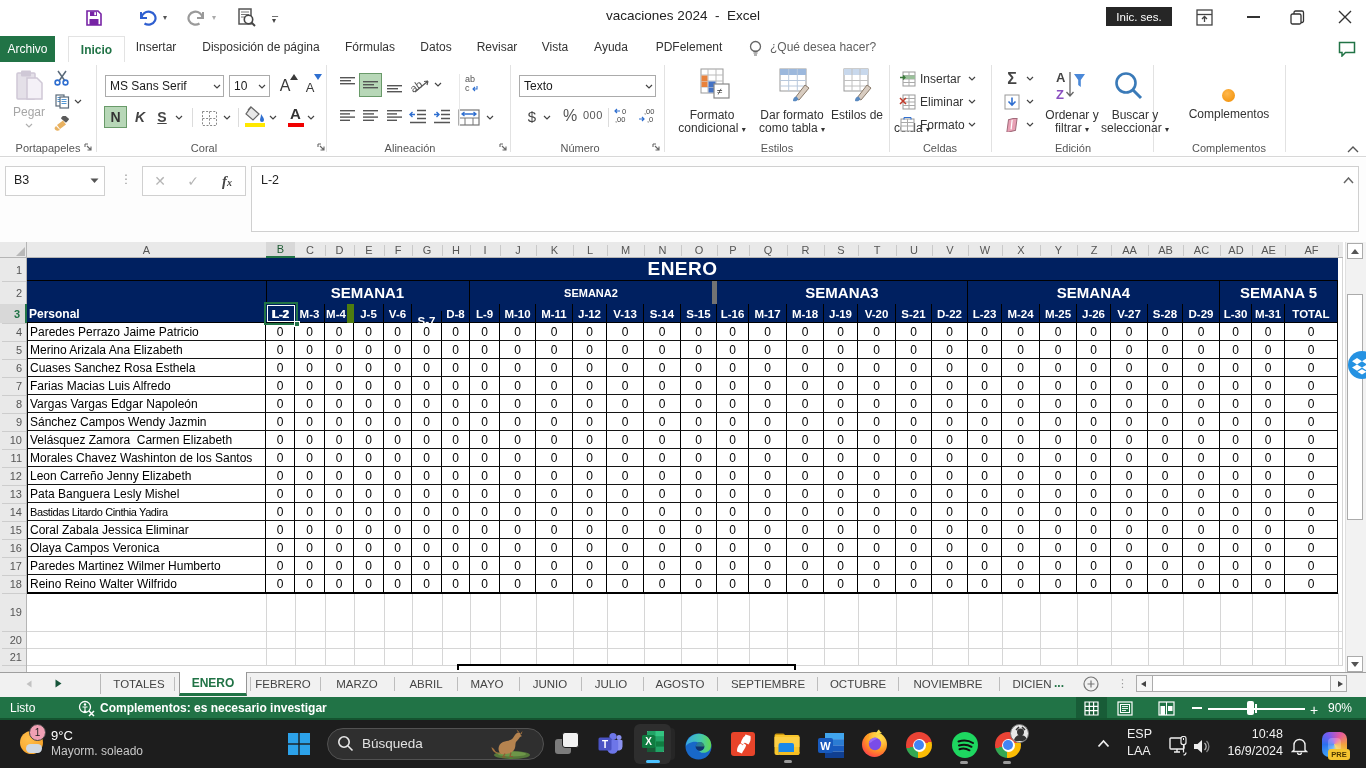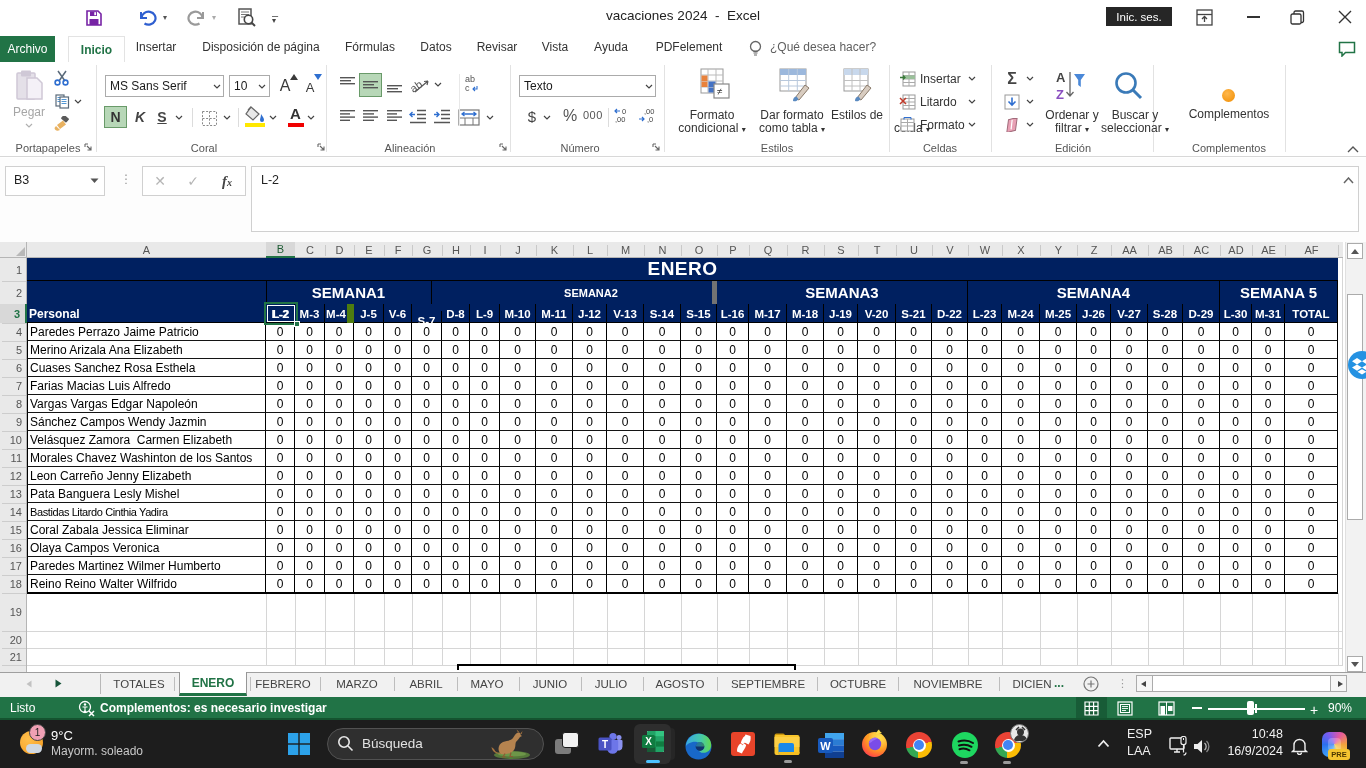--- a/index.html
+++ b/index.html
@@ -320,21 +320,21 @@
   </svg>
 <svg class="ab" style="left:899px;top:117px" width="17" height="16" viewBox="0 0 17 16">
     <rect x="2" y="2" width="13" height="12" fill="#fff" stroke="#999"></rect>
     <path d="M2 5.5h13M2 9h13M8.5 2v12" stroke="#aaa"></path>
     <path d="M5 0.5 h7 M5 0.5 v2 M12 0.5 v2" stroke="#2f6fd0" stroke-width="1.1" fill="none"></path>
   </svg>
 <div class="ab" style="left:920px;top:72px;width:52px;height:14px;font-size:12px;color:#333;">Insertar</div>
 <svg class="ab" style="left:968px;top:76px" width="8" height="5" viewBox="0 0 8 5">
     <path d="M1 1 L4 4 L7 1" fill="none" stroke="#444" stroke-width="1.2"></path>
   </svg>
-<div class="ab" style="left:920px;top:95px;width:52px;height:14px;font-size:12px;color:#333;">Litardo</div>
+<div class="ab" style="left:920px;top:95px;width:52px;height:14px;font-size:12px;color:#333;">Eliminar</div>
 <svg class="ab" style="left:968px;top:99px" width="8" height="5" viewBox="0 0 8 5">
     <path d="M1 1 L4 4 L7 1" fill="none" stroke="#444" stroke-width="1.2"></path>
   </svg>
 <div class="ab" style="left:920px;top:118px;width:52px;height:14px;font-size:12px;color:#333;">Formato</div>
 <svg class="ab" style="left:968px;top:122px" width="8" height="5" viewBox="0 0 8 5">
     <path d="M1 1 L4 4 L7 1" fill="none" stroke="#444" stroke-width="1.2"></path>
   </svg>
 <div class="ab" style="left:870px;top:142px;width:140px;height:11px;font-size:11px;color:#555;text-align:center;">Celdas</div>
 <div class="ab" style="left:1003px;top:70px;width:18px;height:18px;display:flex;font-size:16px;font-weight:700;color:#444;">
     <span style="margin:auto">Σ</span>
@@ -612,21 +612,21 @@
 <div class="ab" style="left:1338px;top:593px;width:1px;height:72px;background:#d6d6d6;"></div>
 <div class="ab" style="left:1342px;top:258px;width:1px;height:407px;background:#d6d6d6;"></div>
 <div class="ab" style="left:457px;top:664px;width:339px;height:2px;background:#000;"></div>
 <div class="ab" style="left:457px;top:664px;width:2px;height:6px;background:#000;"></div>
 <div class="ab" style="left:794px;top:664px;width:2px;height:6px;background:#000;"></div>
 <div class="ab" style="left:27px;top:258px;width:1311px;height:23px;display:flex;background:#002060;border-bottom:1px solid #000;color:#fff;font-weight:700;font-size:19px;">
     <span style="margin:auto;letter-spacing:0.5px;">ENERO</span>
   </div>
 <div class="ab" style="left:27px;top:281px;width:1311px;height:23px;background:#002060;"></div>
 <div class="ab" style="left:266px;top:281px;width:1px;height:23px;background:#000;"></div>
-<div class="ab ct" style="left:266px;top:281px;width:166px;height:23px;border-right:1px solid #000;color:#fff;font-weight:700;font-size:15px;">
+<div class="ab ct" style="left:266px;top:281px;width:204px;height:23px;border-right:1px solid #000;color:#fff;font-weight:700;font-size:15px;">
     <span style="margin:auto">SEMANA1</span>
   </div>
 <div class="ab ct" style="left:470px;top:281px;width:247px;height:23px;border-right:5px solid #737373;color:#fff;font-weight:700;font-size:11px;">
     <span style="margin:auto">SEMANA2</span>
   </div>
 <div class="ab ct" style="left:717px;top:281px;width:251px;height:23px;border-right:1px solid #000;color:#fff;font-weight:700;font-size:15px;">
     <span style="margin:auto">SEMANA3</span>
   </div>
 <div class="ab ct" style="left:968px;top:281px;width:252px;height:23px;border-right:1px solid #000;color:#fff;font-weight:700;font-size:15px;">
     <span style="margin:auto">SEMANA4</span>

